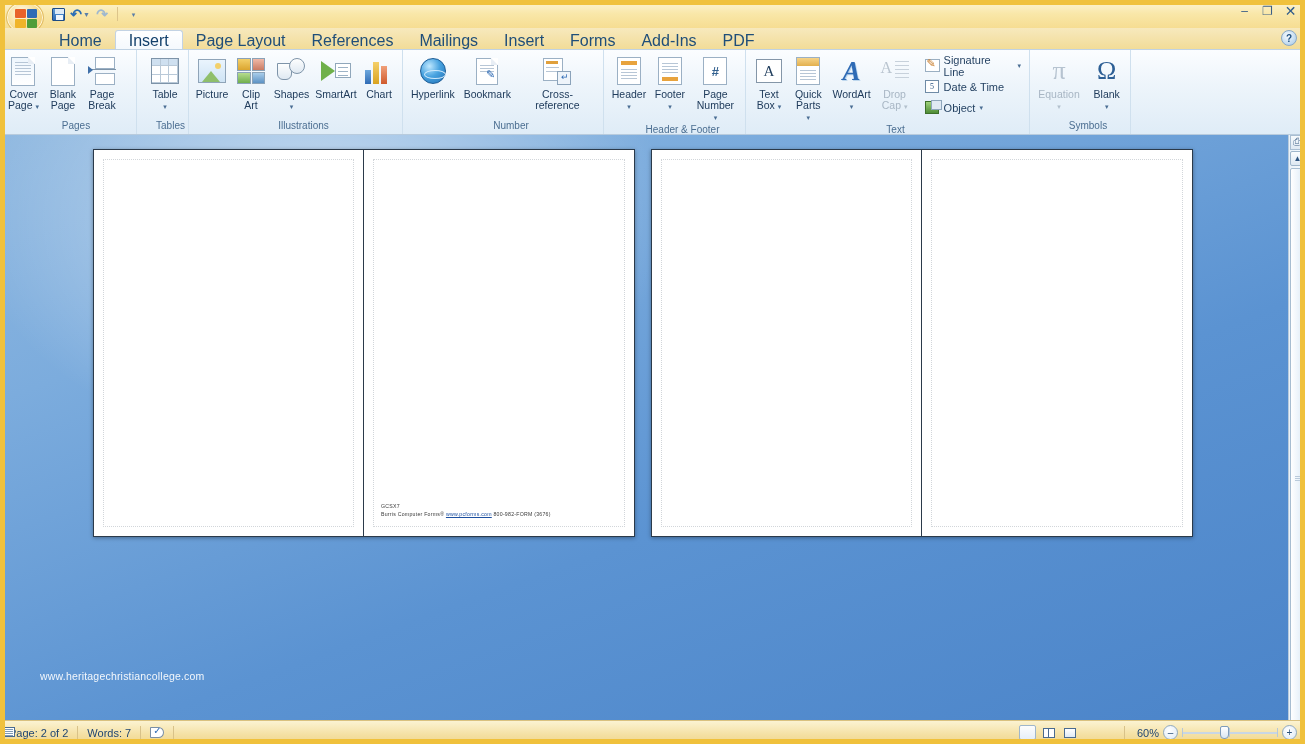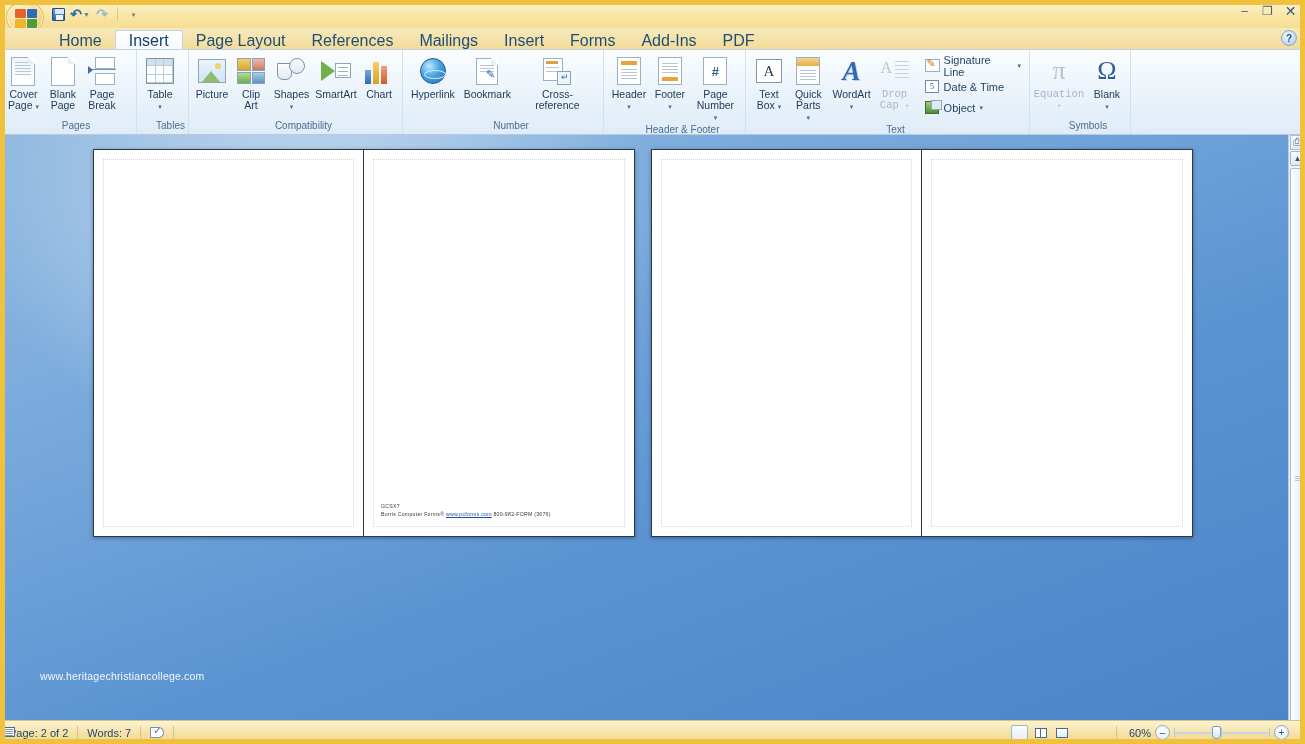--- a/index.html
+++ b/index.html
@@ -86,21 +86,21 @@
     display:flex; align-items:stretch;
   }
   .group { position:relative; display:flex; flex-direction:column; border-right:1px solid #cfe0ee; }
   .group-items { flex:1; display:flex; align-items:flex-start; padding:3px 4px 0 4px; gap:1px; }
   .group-label { height:14px; text-align:center; font-size:10px; color:#4b6e91; padding-bottom:1px;margin-left:16px; }
   .bigbtn {
     width:auto; min-width:38px; padding:2px 4px; display:flex; flex-direction:column; align-items:center;
     border-radius:3px; cursor:default;
   }
   .bigbtn .lbl { font-size:10.5px; color:#203c5c; text-align:center; line-height:11px; margin-top:2px; }
-  .bigbtn .lbl.dim { color:#a8b6c4;font-family:Liberation Mono, monospace; }
+  .bigbtn .lbl.dim { color:#a8b6c4; }
   .ico { height:32px; display:flex; align-items:center; justify-content:center; }
   .caret { font-size:7px; color:#4a6d93; line-height:6px; }
   .caret.dim { color:#b3c0cd; }
   .smallrow { display:flex; align-items:center; gap:4px; height:19px; padding:0 4px; border-radius:2px; }
   .smallrow .lbl { font-size:11px; color:#1f3d5e; }
   .smallcol { display:flex; flex-direction:column; justify-content:flex-start; padding-top:3px; gap:2px; }
   
   .doc-ico { width:24px; height:29px; background:#fff; border:1px solid #9bb0c4; position:relative; }
   .doc-ico:after { content:""; position:absolute; right:-1px; top:-1px; border-width:0 7px 7px 0;
                    border-style:solid; border-color:#e8eef5 #fff; }
@@ -208,21 +208,21 @@
     position:absolute; left:0; top:720px; width:1305px; height:24px;
     background: linear-gradient(#f9eec4, #f2dc9b 60%, #eed храм);
     background: linear-gradient(#fbf3d2, #f4e0a3 60%, #efd68d);
     border-top:1px solid #d9c17f;
     display:flex; align-items:center; font-size:11px; color:#1f4572;
   }
   .sb-item { padding:0 9px; height:18px; display:flex; align-items:center; gap:5px; }
   .sb-divider { width:1px; height:14px; background:#d8c289; }
   .book { width:14px; height:11px; border:1px solid #7a8fa6; border-radius:1px 6px 6px 1px; background:#fff; position:relative; }
   .book:after { content:"✓"; position:absolute; left:2px; top:-3px; font-size:10px; color:#2f6bb5; }
-  .status-right { margin-left:auto; display:flex; align-items:center; gap:4px; padding-right:16px; }
+  .status-right { margin-left:auto; display:flex; align-items:center; gap:4px; padding-right:8px; }
   .viewbtn { width:17px; height:15px; border:1px solid transparent; display:flex;
              align-items:center; justify-content:center; }
   .viewbtn.active { background:linear-gradient(#fdfdfd,#e6eef7); border:1px solid #9fb6cb; border-radius:2px; }
   .vb-glyph { width:12px; height:10px; border:1px solid #4a6b90; background:#fff; }
   .vb-glyph.lines i { position:static; display:block; height:1px; background:#7e9ab5; margin:1px 1px; }
   .zoom-label { font-size:11px; color:#1f4572; width:30px; text-align:right; }
   .zbtn { width:15px; height:15px; border-radius:50%;
           background:radial-gradient(circle at 40% 35%,#ffffff,#dce8f4); border:1px solid #8fa9c0;
           display:flex; align-items:center; justify-content:center; font-size:10px; color:#2c527c; line-height:1; }
   .ztrack { width:96px; height:15px; position:relative; display:flex; align-items:center; }
@@ -321,21 +321,21 @@
             </span>
           </div>
           <div class="lbl"><span>Page</span><br>
             <span>Break</span></div>
         </div>
       </div>
       <div class="group-label">Pages</div>
     </div>
 
     <div class="group" style="width:52px">
-      <div class="group-items" style="justify-content:flex-start">
+      <div class="group-items" style="justify-content:flex-end">
         <div class="bigbtn">
           <div class="ico">
             <span class="tbl-ico">
                 <i></i>
                 <i></i>
                 <i></i>
                 <i></i>
                 <i></i>
                 <i></i>
                 <i></i>
@@ -397,21 +397,21 @@
           <div class="ico">
               <span class="chart-ico">
                 <i></i>
                 <i></i>
                 <i></i>
               </span>
             </div>
           <div class="lbl"><span>Chart</span></div>
         </div>
       </div>
-      <div class="group-label">Compatibility</div>
+      <div class="group-label">Illustrations</div>
     </div>
 
     <div class="group" style="width:201px">
       <div class="group-items">
         <div class="bigbtn">
           <div class="ico">
               <span class="globe"></span>
             </div>
           <div class="lbl"><span>Hyperlink</span></div>
         </div>

